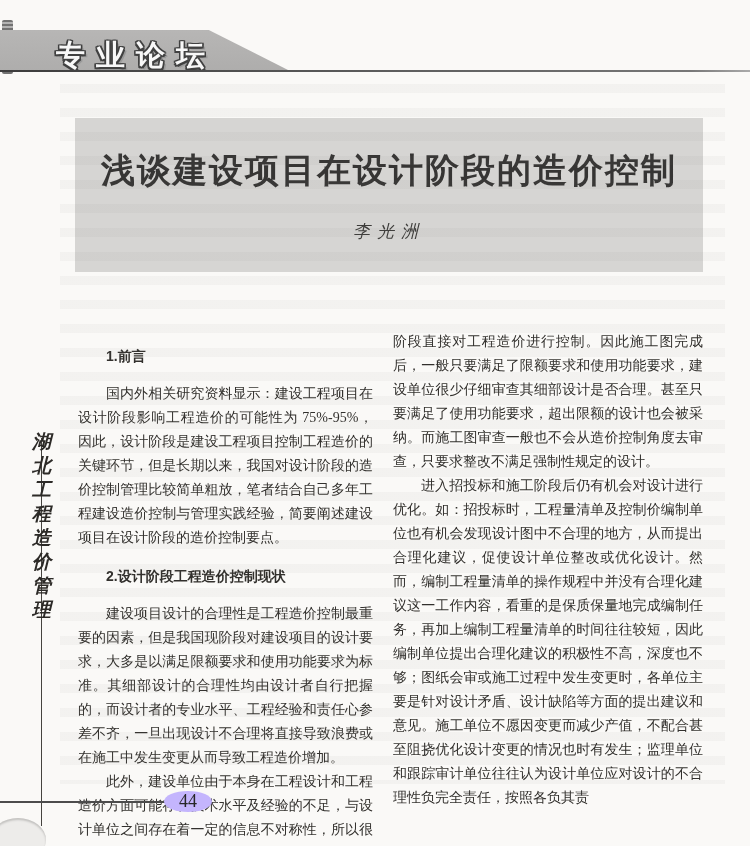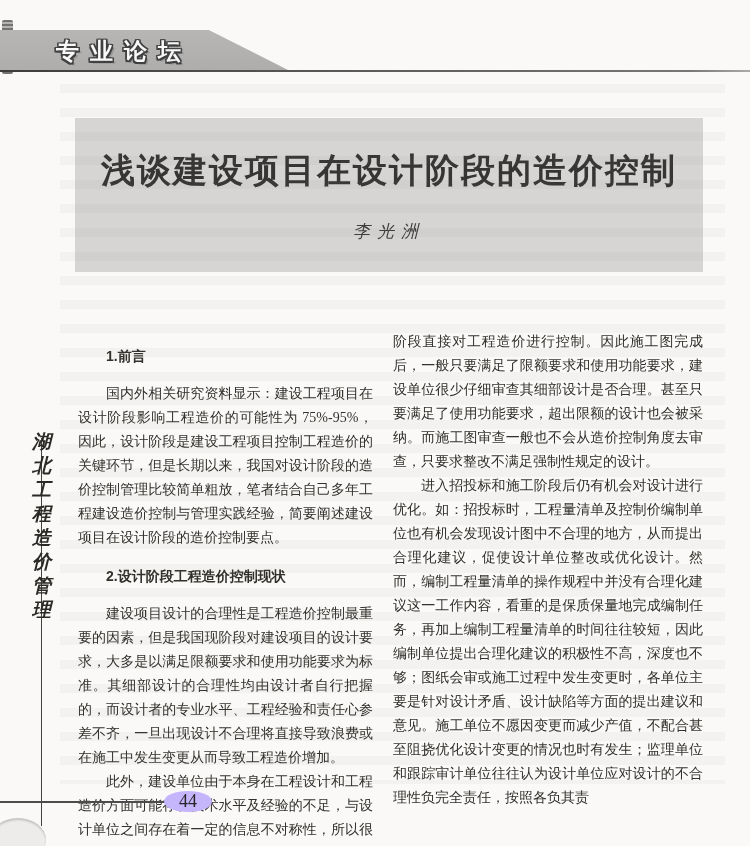--- a/index.html
+++ b/index.html
@@ -6,21 +6,21 @@
   body{width:750px;height:846px;background:#fcfcfb;overflow:hidden;
        font-family:"Liberation Serif","DejaVu Serif",serif;}
   .page{position:relative;width:750px;height:846px;background:#faf9f7;}
 
   
   .forum-banner{position:absolute;left:0;top:30px;width:290px;height:41px;
     background:linear-gradient(#b7b6b5,#aeadac);
     clip-path:polygon(0 0,72% 0,100% 100%,0 100%);}
   .forum-banner span{position:absolute;left:56px;top:6px;
     font-family:Liberation Mono, monospace;
-    font-size:23px;font-weight:bold;letter-spacing:11px;color:#f8f8f8;
+    font-size:29px;font-weight:bold;letter-spacing:11px;color:#f8f8f8;
     text-shadow:-1.5px -1.5px 0 #414141,1.5px -1.5px 0 #414141,
       -1.5px 1.5px 0 #414141,1.5px 1.5px 0 #414141,0 -1.5px 0 #414141,
       0 1.5px 0 #414141,-1.5px 0 0 #414141,1.5px 0 0 #414141,3px 3px 0 #9a9a9a;}
   .header-rule{position:absolute;left:0;top:70px;width:750px;height:2px;
     background:linear-gradient(to right,#3c3c3c,#777 92%,#aaa);}
   .binding-edge{position:absolute;left:2px;top:20px;width:11px;height:54px;
     background:repeating-linear-gradient(to bottom,#5a5a5a 0 2px,#a7a7a7 2px 4px);
     border-radius:2px;opacity:.85;}
 
   

